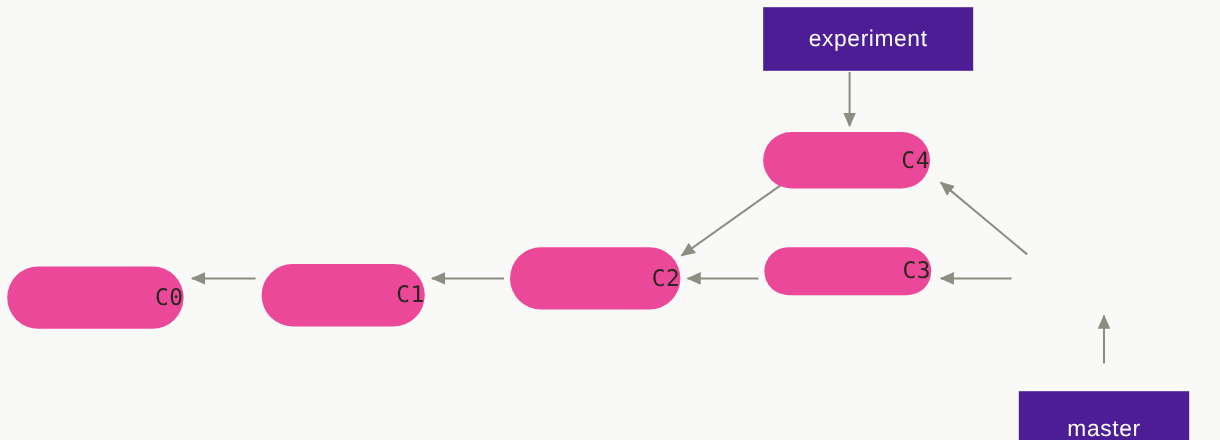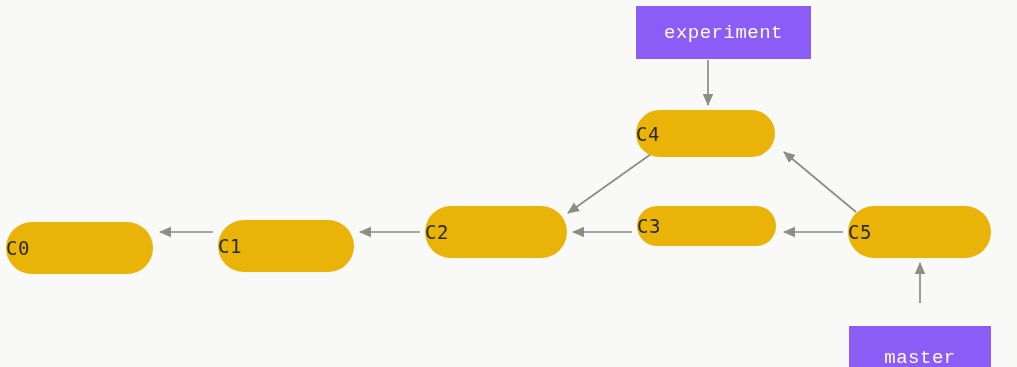--- a/index.html
+++ b/index.html
@@ -22,40 +22,40 @@
   #edge-layer {
     position: absolute;
     left: 0;
     top: 0;
     width: 1017px;
     height: 367px;
   }
   .commit {
     position: absolute;
     box-sizing: border-box;
-    background: #eab308;
+    background: #ec4899;
     border-radius: 26px;
     display: flex;
     align-items: center;
-    justify-content: flex-start;
+    justify-content: flex-end;
     color: #29291f;
     font-family: "DejaVu Sans Mono", "Liberation Mono", monospace;
     font-size: 19px;
     letter-spacing: 0.5px;
     z-index: 2;
   }
   .branch {
     position: absolute;
     box-sizing: border-box;
-    background: #8b5cf6;
+    background: #4c1d95;
     display: flex;
     align-items: center;
     justify-content: center;
     color: #fdfdfb;
-    font-family: Liberation Mono, monospace;
+    font-family: Liberation Sans, sans-serif;
     font-size: 19px;
     letter-spacing: 0.5px;
     z-index: 3;
   }
 </style>
 </head>
 <body>
 
 <div id="diagram">
 
@@ -96,23 +96,20 @@
   </div>
 
   <div class="commit" style="left:637px; top:206px; width:139px; height:40px;">
     <span>C3</span>
   </div>
 
   <div class="commit" style="left:636px; top:110px; width:139px; height:47px;">
     <span>C4</span>
   </div>
 
-  <div class="commit" style="left:848px; top:206px; width:143px; height:52px;">
-    <span>C5</span>
-  </div>
 
   <div class="branch" style="left:636px; top:6px; width:175px; height:53px;">
     <span>experiment</span>
   </div>
 
   <div class="branch" style="left:849px; top:304px; width:142px; height:63px;margin-top:22px;">
     <span>master</span>
   </div>
 
 </div>

